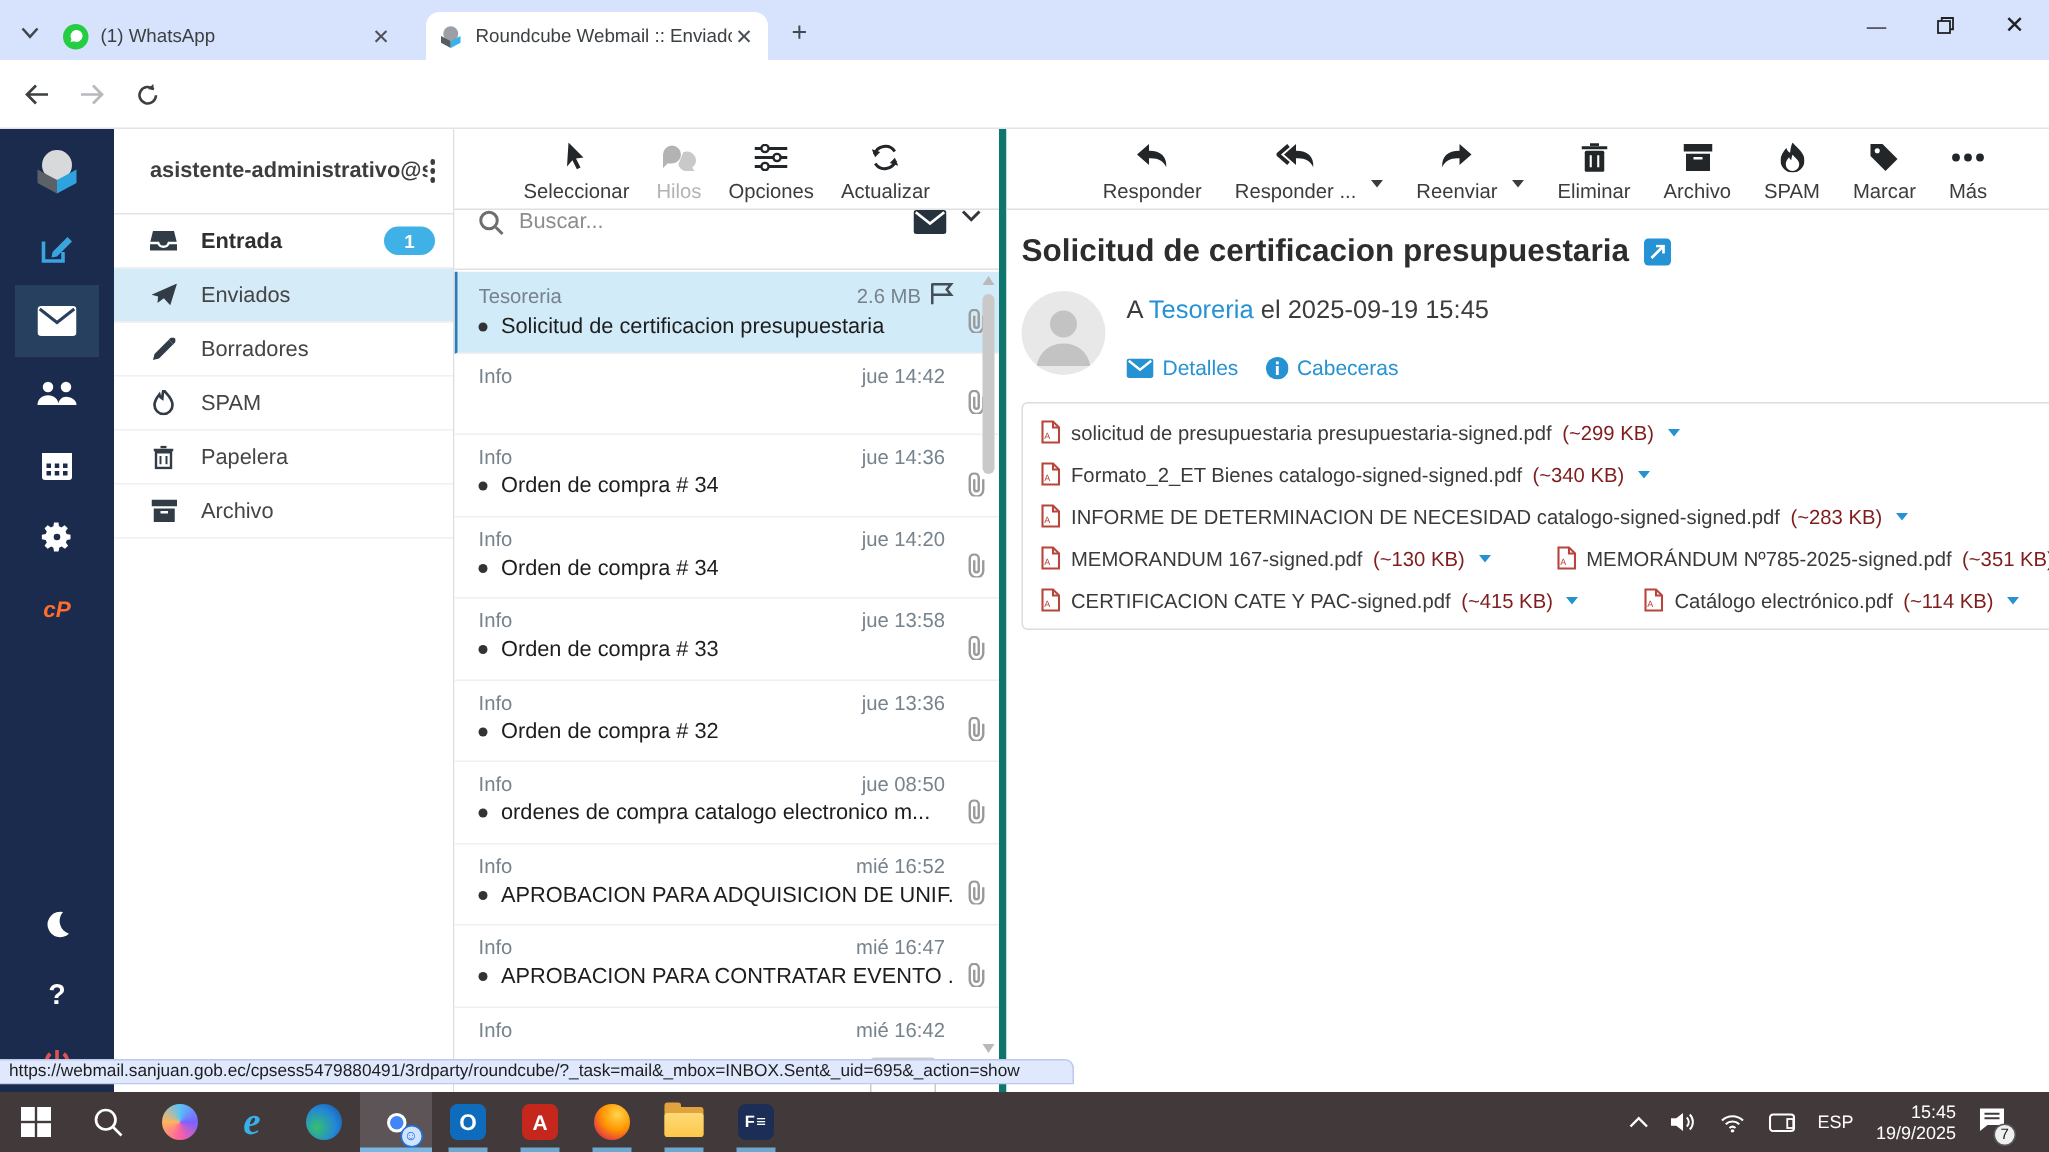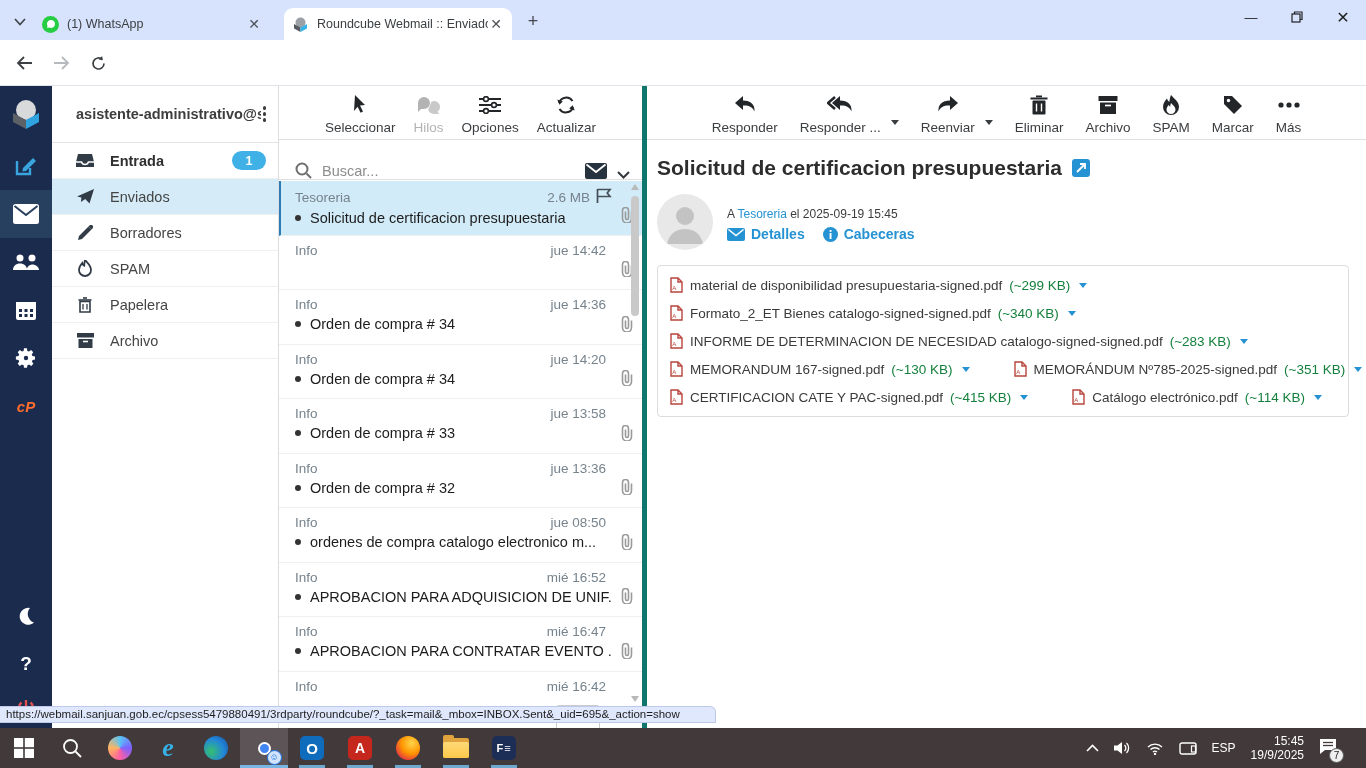--- a/index.html
+++ b/index.html
@@ -29,21 +29,21 @@
   .nav-right { position:absolute; right:8px; top:51px; display:flex; align-items:center; gap:14px; }
   .star { font-size:17px; color:#5f6368; }
   .vdiv { width:1px; height:18px; background:#d4d7dc; }
   .kebab { display:flex; flex-direction:column; gap:2.5px; padding:2px; }
   .kebab i { width:3.5px; height:3.5px; border-radius:50%; background:#5f6368; }
 
   
   .app { position:absolute; left:0; top:86px; width:1366px; height:642px; display:flex; background:#fff; }
 
   
-  .rail { width:52px; background:#1b2b4d; display:flex; flex-direction:column; align-items:center; flex:none; }
+  .rail { width:76px; background:#1b2b4d; display:flex; flex-direction:column; align-items:center; flex:none; }
   .rail-item { width:56px; height:48px; display:flex; align-items:center; justify-content:center; color:#fff; }
   .rail-item.logo { height:56px; }
   .rail-item.active { background:#27405f; }
   .rail-spacer { flex:1; }
   .cp-text { color:#ff6c2c; font-weight:bold; font-style:italic; font-size:15px; }
   .help-glyph { color:#fff; font-weight:bold; font-size:19px; }
 
   
   .folders { width:227px; border-right:1px solid #ddd; flex:none; background:#fff; }
   .acct { height:57px; border-bottom:1px solid #e4e4e4; display:flex; align-items:center; padding:0 10px 0 24px; }
@@ -54,21 +54,21 @@
   .folder .flabel { flex:1; }
   .folder.bold .flabel { font-weight:bold; color:#2f2f2f; }
   .badge { min-width:34px; height:19px; background:#3fb1e6; border-radius:10px; color:#fff; font-size:12.5px; font-weight:bold; display:flex; align-items:center; justify-content:center; }
 
   
   .listcol { width:368px; border-right:5px solid #0f766e; flex:none; position:relative; background:#fff; }
   .ltoolbar { height:54px; border-bottom:1px solid #e0e0e0; display:flex; align-items:flex-start; justify-content:center; gap:18px; padding-top:6px; }
   .tbtn { display:flex; flex-direction:column; align-items:center; gap:2px; color:#3a3d40; font-size:13.5px; }
   .tbtn .ticon { height:26px; display:flex; align-items:center; justify-content:center; }
   .tbtn.disabled { color:#b3b3b3; }
-  .searchrow { height:40px; border-bottom:1px solid #e0e0e0; display:flex; align-items:flex-end; padding:0 12px 0 16px; gap:10px; }
+  .searchrow { height:40px; border-bottom:1px solid #e0e0e0; display:flex; align-items:flex-start; padding:0 12px 0 16px; gap:10px; }
   .searchrow input { border:none; outline:none; flex:1; font-size:14.5px; color:#444; font-family:"Liberation Sans",sans-serif; }
   .searchrow input::placeholder { color:#8d8d8d; }
   .rows { position:absolute; left:0; top:95px; right:0; bottom:22px; overflow:hidden; }
   .msg { height:54.5px; border-bottom:1px solid #efefef; padding:7px 30px 0 16px; position:relative; }
   .msg.sel { background:#d2ebf8; border-left:2px solid #2d7cb5; padding-left:14px; }
   .m1 { display:flex; align-items:center; font-size:13.5px; color:#76838d; }
   .m1 .mfrom { flex:1; overflow:hidden; white-space:nowrap; }
   .m1 .mmeta { margin-right:6px; }
   .m2 { display:flex; align-items:center; margin-top:4px; font-size:14.5px; color:#1d1d1d; }
   .dot { width:6px; height:6px; border-radius:50%; background:#333; margin-right:9px; flex:none; }
@@ -86,28 +86,28 @@
   
   .content { flex:1; position:relative; background:#fff; }
   .ctoolbar { height:54px; border-bottom:1px solid #e0e0e0; display:flex; align-items:flex-start; justify-content:center; gap:22px; padding-top:6px; }
   .caret { width:0; height:0; border-left:4.5px solid transparent; border-right:4.5px solid transparent; border-top:5.5px solid #3a3d40; align-self:center; margin:14px 0 0 -12px; }
   .msgview { padding:16px 16px 0 10px; }
   .subjrow { display:flex; align-items:center; gap:10px; }
   .subject { font-size:21px; font-weight:bold; color:#2d2d2d; }
   .extlink { width:18px; height:18px; border-radius:3px; background:#2592d3; display:flex; align-items:center; justify-content:center; }
   .sender { display:flex; margin-top:14px; gap:14px; }
   .avatar { width:56px; height:56px; border-radius:50%; background:#e8e8e8; overflow:hidden; display:flex; align-items:center; justify-content:center; flex:none; }
-  .sl1 { font-size:12px; color:#3c3c3c; margin-top:13px; }
+  .sl1 { font-size:17px; color:#3c3c3c; margin-top:3px; }
   .sl1 .blue { color:#2592d3; }
-  .sl2 { display:flex; gap:18px; margin-top:5px; align-items:center;font-weight:bold; }
+  .sl2 { display:flex; gap:18px; margin-top:20px; align-items:center; }
   .bluelink { color:#2592d3; font-size:14px; display:flex; align-items:center; gap:6px; }
   .attbox { margin-top:15px; width:692px; border:1px solid #dcdcdc; border-radius:4px; padding:5px 12px; }
   .attrow { height:28px; display:flex; align-items:center; gap:44px; }
   .att { display:flex; align-items:center; gap:7px; font-size:13.5px; color:#3a3a3a; white-space:nowrap; }
-  .asize { color:#15803d; }
+  .asize { color:#7f1d1d; }
   .acaret { width:0; height:0; border-left:4.5px solid transparent; border-right:4.5px solid transparent; border-top:5.5px solid #2592d3; margin-left:2px; }
   .mbody { margin-top:25px; width:700px; font-family:"DejaVu Sans Mono", monospace; font-size:12px; line-height:19.5px; color:#3a3a3a; }
 
   
   .statusbar { position:absolute; left:0; top:706px; width:716px; height:17px; background:#dfe8fc; border:1px solid #bcc9ea; border-left:none; border-top-right-radius:6px; font-size:11.5px; color:#1d1d1d; line-height:15px; padding:0 8px 0 6px; white-space:nowrap; overflow:hidden; z-index:5; }
 
   
   .taskbar { position:absolute; left:0; top:728px; width:1366px; height:40px; background:#42393b; display:flex; align-items:center; z-index:6; }
   .tslot { width:48px; height:40px; display:flex; align-items:center; justify-content:center; position:relative; flex:none; }
   .tslot.activeapp { background:rgba(255,255,255,.14); }
@@ -684,21 +684,21 @@
         </div>
 
         <div class="attbox">
           <div class="attrow">
             <span class="att">
                 <svg width="13" height="16" viewBox="0 0 13 16">
                   <path d="M1 1h7l4 4v10H1z" fill="none" stroke="#b8453c" stroke-width="1.4"></path>
                   <path d="M8 1v4h4" fill="none" stroke="#b8453c" stroke-width="1.4"></path>
                   <text x="2.2" y="12.5" font-size="6" fill="#b8453c" font-family="Liberation Sans">A</text>
                 </svg>
-                <span>material de disponibilidad presupuestaria-signed.pdf</span>
+                <span>solicitud de presupuestaria presupuestaria-signed.pdf</span>
                 <span class="asize">(~299 KB)</span>
                 <span class="acaret"></span>
               </span>
           </div>
           <div class="attrow">
             <span class="att">
                 <svg width="13" height="16" viewBox="0 0 13 16">
                   <path d="M1 1h7l4 4v10H1z" fill="none" stroke="#b8453c" stroke-width="1.4"></path>
                   <path d="M8 1v4h4" fill="none" stroke="#b8453c" stroke-width="1.4"></path>
                   <text x="2.2" y="12.5" font-size="6" fill="#b8453c" font-family="Liberation Sans">A</text>

